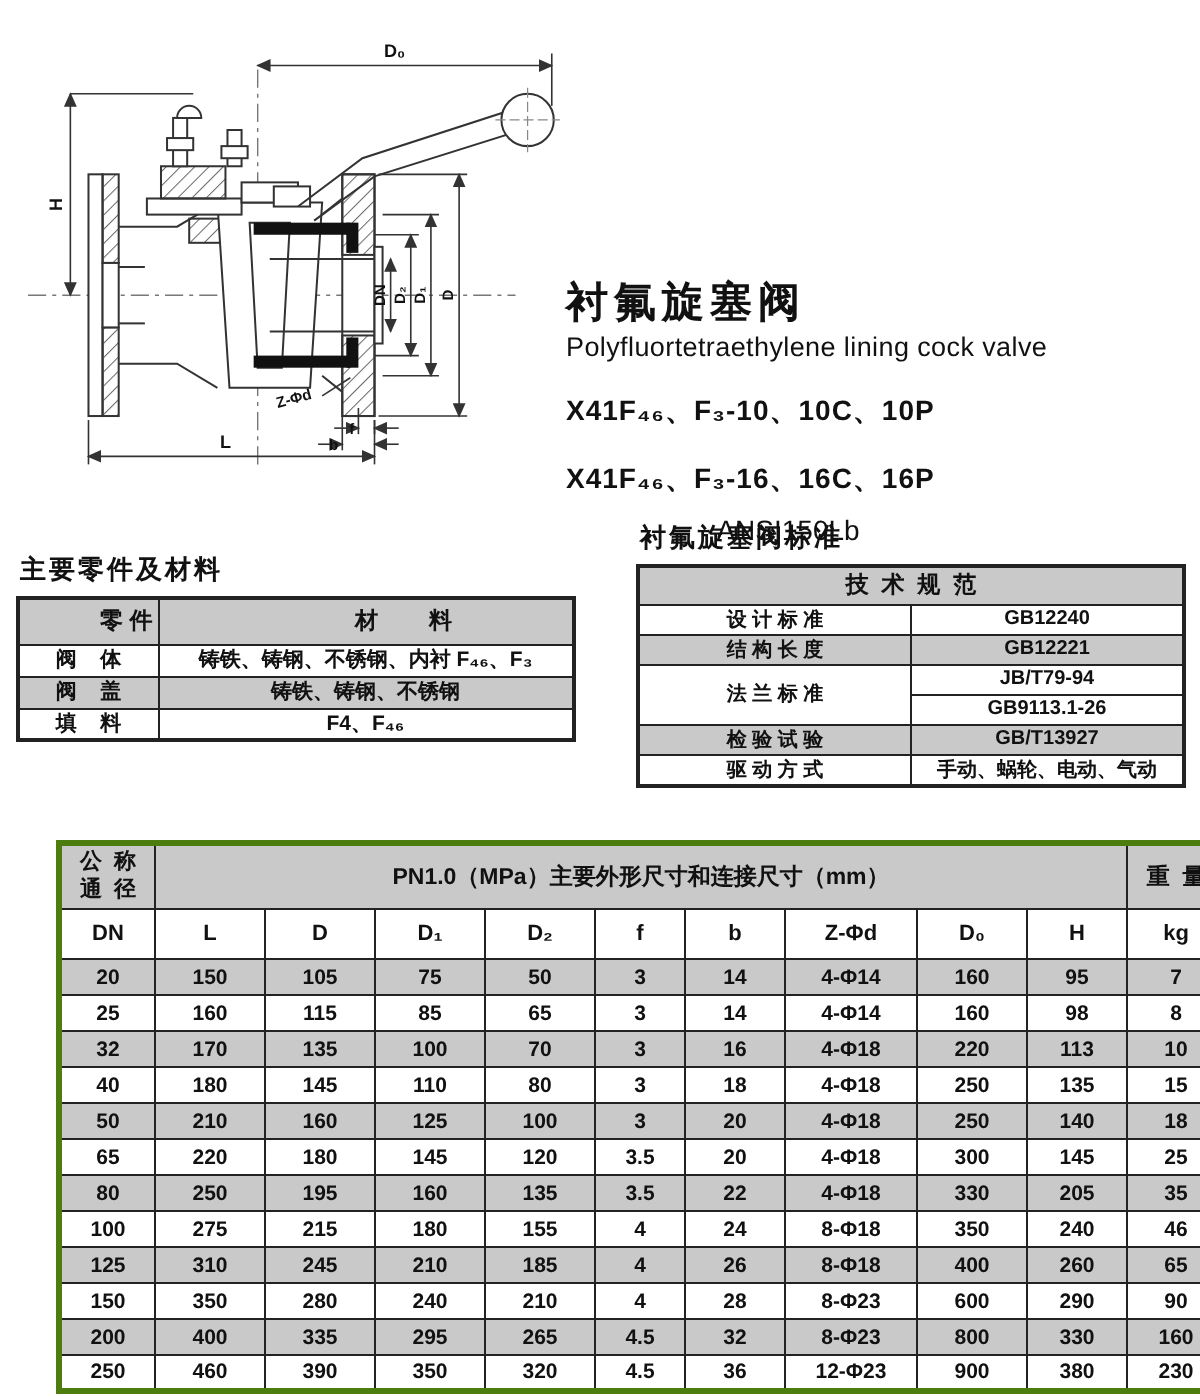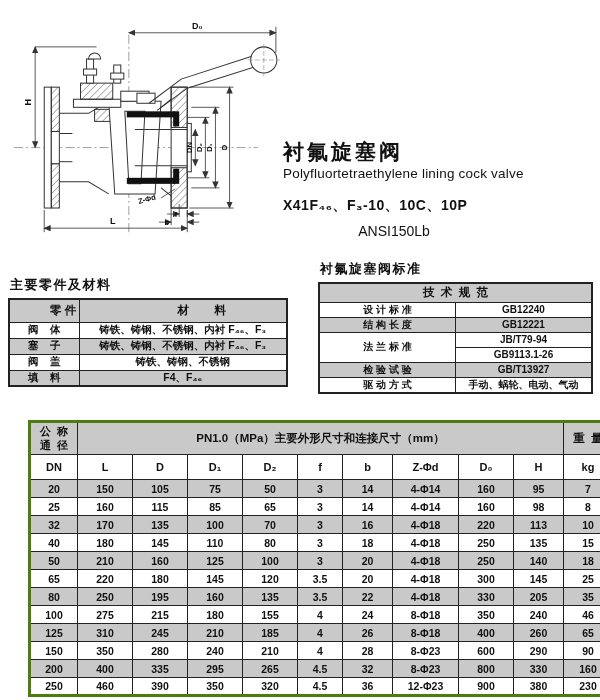--- a/index.html
+++ b/index.html
@@ -173,42 +173,39 @@
   <text transform="translate(215,140) rotate(-90)" font-size="7.5" text-anchor="middle">D</text>
   <text transform="translate(128,196) rotate(-15)" font-size="7.5">Z-Φd</text>
   <text x="166" y="209" font-size="7.5" text-anchor="end">f</text>
   <text x="158" y="217" font-size="7.5" text-anchor="end">b</text>
 </svg>
 
 <div class="title-block">
   <div class="title-cn">衬氟旋塞阀</div>
   <div class="title-en">Polyfluortetraethylene lining cock valve</div>
   <div class="model-line">X41F₄₆、F₃-10、10C、10P</div>
+  <div class="model-line">X41F₄₆、F₃-16、16C、16P</div>
   <div class="ansi-row">
     <span>ANSI</span>
     <span>150Lb</span>
   </div>
 </div>
 
 <div class="materials">
   <div class="section-title">主要零件及材料</div>
   <table>
     <thead>
       <tr class="gray">
         <th class="col-name pre">零 件 名 称</th>
         <th class="pre">材        料</th>
       </tr>
     </thead>
     <tbody>
         <tr>
         <td class="col-name pre">阀    体</td>
-        <td>铸铁、铸钢、不锈钢、内衬 F₄₆、F₃</td>
-      </tr>
-        <tr>
-        <td class="col-name pre">塞    子</td>
         <td>铸铁、铸钢、不锈钢、内衬 F₄₆、F₃</td>
       </tr>
         <tr>
         <td class="col-name pre">阀    盖</td>
         <td>铸铁、铸钢、不锈钢</td>
       </tr>
         <tr>
         <td class="col-name pre">填    料</td>
         <td>F4、F₄₆</td>
       </tr>

